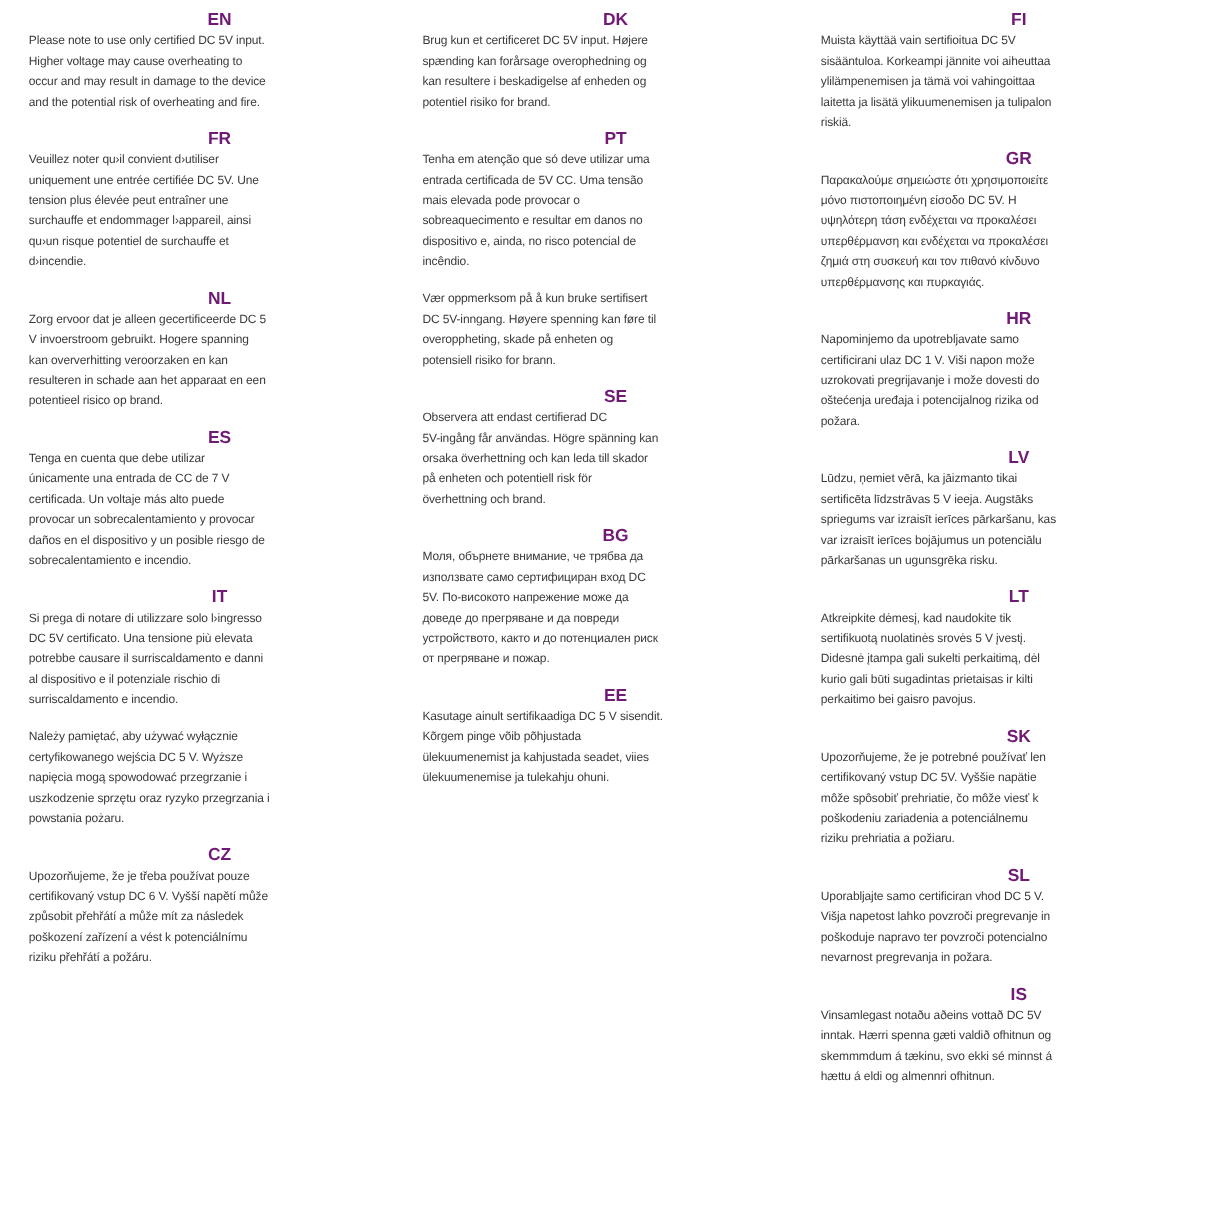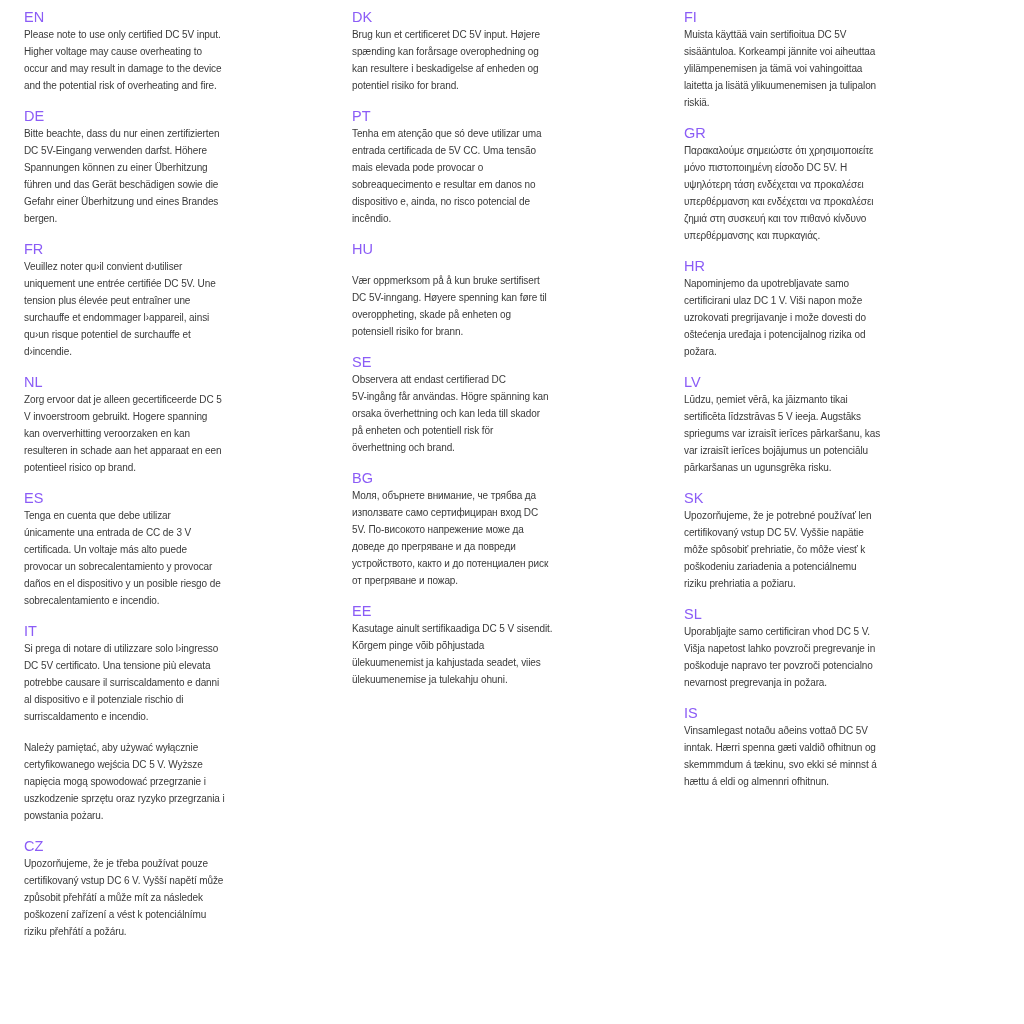--- a/index.html
+++ b/index.html
@@ -25,22 +25,23 @@
   }
   .column {
     min-width: 0;
   }
   .notice-block {
     margin: 0 0 14px 0;
   }
   .lang-code {
     font-size: 14.5px;
     line-height: 17px;
-    font-weight: normal;
-    color: #8b5cf6;
+    font-weight: bold;
+    color: #701a75;
+    text-align: center;
   }
   .notice-text {
     font-size: 10px;
     line-height: 17px;
     white-space: pre;
     letter-spacing: -0.1px;
   }
 </style>
 </head>
 <body>
@@ -48,29 +49,20 @@
 <div class="page">
   <div class="column">
   <div class="notice-block">
     <div class="lang-code">EN</div>
     <div class="notice-text">Please note to use only certified DC 5V input.
 Higher voltage may cause overheating to
 occur and may result in damage to the device
 and the potential risk of overheating and fire.</div>
   </div>
 
-  <div class="notice-block">
-    <div class="lang-code">DE</div>
-    <div class="notice-text">Bitte beachte, dass du nur einen zertifizierten
-DC 5V-Eingang verwenden darfst. Höhere
-Spannungen können zu einer Überhitzung
-führen und das Gerät beschädigen sowie die
-Gefahr einer Überhitzung und eines Brandes
-bergen.</div>
-  </div>
 
   <div class="notice-block">
     <div class="lang-code">FR</div>
     <div class="notice-text">Veuillez noter qu›il convient d›utiliser
 uniquement une entrée certifiée DC 5V. Une
 tension plus élevée peut entraîner une
 surchauffe et endommager l›appareil, ainsi
 qu›un risque potentiel de surchauffe et
 d›incendie.</div>
   </div>
@@ -80,21 +72,21 @@
     <div class="notice-text">Zorg ervoor dat je alleen gecertificeerde DC 5
 V invoerstroom gebruikt. Hogere spanning
 kan oververhitting veroorzaken en kan
 resulteren in schade aan het apparaat en een
 potentieel risico op brand.</div>
   </div>
 
   <div class="notice-block">
     <div class="lang-code">ES</div>
     <div class="notice-text">Tenga en cuenta que debe utilizar
-únicamente una entrada de CC de 3 V
+únicamente una entrada de CC de 7 V
 certificada. Un voltaje más alto puede
 provocar un sobrecalentamiento y provocar
 daños en el dispositivo y un posible riesgo de
 sobrecalentamiento e incendio.</div>
   </div>
 
   <div class="notice-block">
     <div class="lang-code">IT</div>
     <div class="notice-text">Si prega di notare di utilizzare solo l›ingresso
 DC 5V certificato. Una tensione più elevata
@@ -133,21 +125,20 @@
     <div class="lang-code">PT</div>
     <div class="notice-text">Tenha em atenção que só deve utilizar uma
 entrada certificada de 5V CC. Uma tensão
 mais elevada pode provocar o
 sobreaquecimento e resultar em danos no
 dispositivo e, ainda, no risco potencial de
 incêndio.</div>
   </div>
 
   <div class="notice-block">
-    <div class="lang-code">HU</div>
   </div>
 
   <div class="notice-block">
     <div class="notice-text">Vær oppmerksom på å kun bruke sertifisert
 DC 5V-inngang. Høyere spenning kan føre til
 overoppheting, skade på enheten og
 potensiell risiko for brann.</div>
   </div>
 
 
@@ -210,20 +201,26 @@
   <div class="notice-block">
     <div class="lang-code">LV</div>
     <div class="notice-text">Lūdzu, ņemiet vērā, ka jāizmanto tikai
 sertificēta līdzstrāvas 5 V ieeja. Augstāks
 spriegums var izraisīt ierīces pārkaršanu, kas
 var izraisīt ierīces bojājumus un potenciālu
 pārkaršanas un ugunsgrēka risku.</div>
   </div>
 
   <div class="notice-block">
+    <div class="lang-code">LT</div>
+    <div class="notice-text">Atkreipkite dėmesį, kad naudokite tik
+sertifikuotą nuolatinės srovės 5 V įvestį.
+Didesnė įtampa gali sukelti perkaitimą, dėl
+kurio gali būti sugadintas prietaisas ir kilti
+perkaitimo bei gaisro pavojus.</div>
   </div>
 
   <div class="notice-block">
     <div class="lang-code">SK</div>
     <div class="notice-text">Upozorňujeme, že je potrebné používať len
 certifikovaný vstup DC 5V. Vyššie napätie
 môže spôsobiť prehriatie, čo môže viesť k
 poškodeniu zariadenia a potenciálnemu
 riziku prehriatia a požiaru.</div>
   </div>

